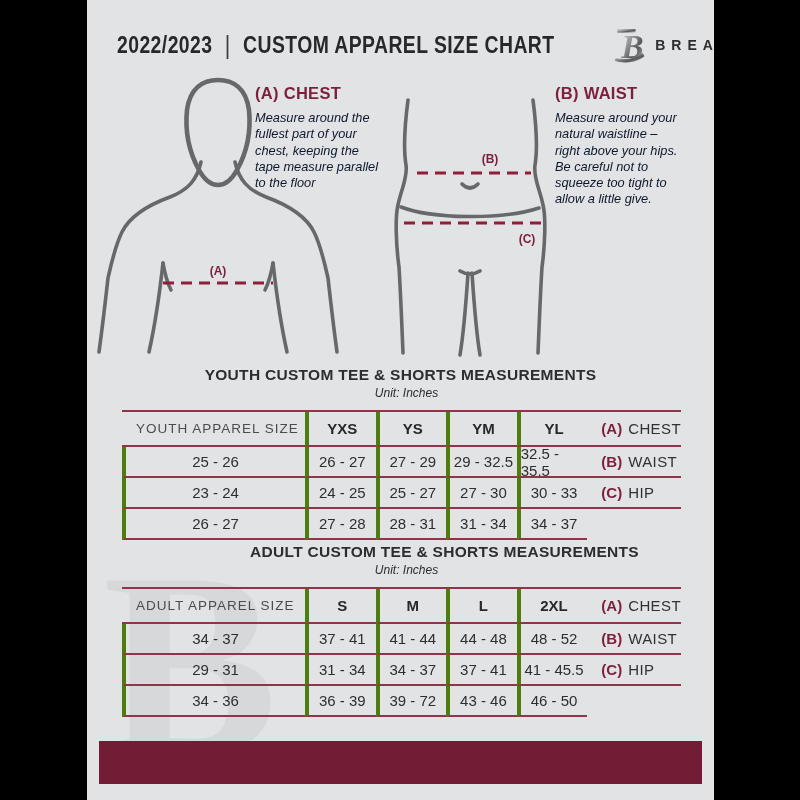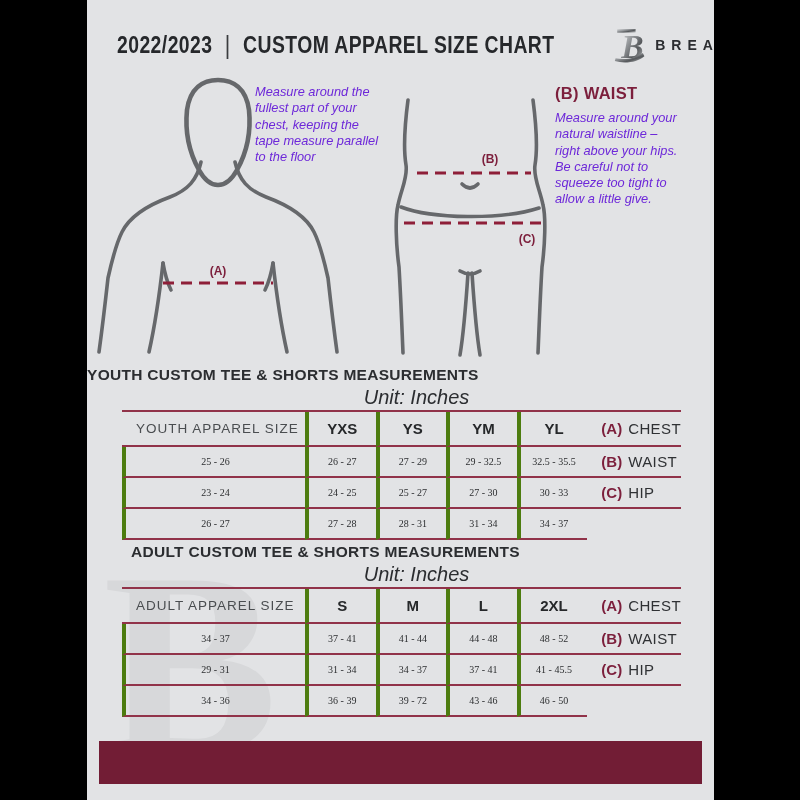--- a/index.html
+++ b/index.html
@@ -27,49 +27,49 @@
   .body-stroke{stroke:#66686b;stroke-width:3.6;stroke-linecap:round;}
   .head-stroke{stroke:#66686b;stroke-width:4.6;stroke-linecap:round;}
   .dash{stroke:#8e1f38;stroke-width:3;stroke-dasharray:11 7;stroke-linecap:butt;}
   .fig text{font-family:"Liberation Sans",sans-serif;font-size:12px;font-weight:700;fill:#7c1f3c;}
   
   .instr{position:absolute;z-index:1;}
   .instr h3{
     margin:0 0 7px 0;font-size:16.5px;font-weight:700;color:#7c1f3c;letter-spacing:.3px;
   }
   .instr p{
-    margin:0;font-size:12.8px;line-height:16.3px;font-style:italic;color:#6d28d9;
+    margin:0;font-size:12.8px;line-height:16.3px;font-style:italic;color:#0f172a;
     white-space:pre-line;
   }
   
   .sec-title{
-    position:absolute;left:0;width:100%;z-index:1;
+    position:absolute;left:0;width:100%;text-align:center;z-index:1;
     font-size:15.5px;font-weight:700;color:#2b2d30;letter-spacing:.3px;
   }
   .sec-unit{
-    position:absolute;left:16px;width:100%;text-align:center;z-index:1;
-    font-size:20px;font-style:italic;color:#2b2d30;
+    position:absolute;left:6px;width:100%;text-align:center;z-index:1;
+    font-size:12px;font-style:italic;color:#2b2d30;
   }
   .size-table{
     position:absolute;left:35px;width:559px;z-index:1;
     display:grid;grid-template-columns:183px repeat(5,1fr);
     grid-template-rows:35px 31px 31px 31px;
     border-top:2px solid #913349;
   }
   .cell{
     border-bottom:2px solid #913349;display:flex;align-items:center;justify-content:center;
     background:transparent;box-sizing:border-box;
   }
   .cell.vline{border-left:4px solid #4d7c0f;}
   .cell.first{justify-content:flex-start;padding-left:14px;text-align:right;}
   .col-head{font-size:13.5px;color:#4a4d50;letter-spacing:1px;}
   .size-head{font-size:15px;font-weight:700;color:#26282a;}
   .row-label{font-size:15px;color:#2f3134;letter-spacing:.4px;}
   .row-label .pfx{font-weight:700;color:#7c1f3c;margin-right:6px;letter-spacing:0;}
-  .val{font-size:10px;color:#2c2e30;font-family:Liberation Serif, serif;}
+  .val{font-size:15px;color:#2c2e30;}
   
   .watermark{
     position:absolute;left:16px;top:533px;z-index:0;
     font-family:"Liberation Serif",serif;font-weight:700;font-size:262px;line-height:1;
     color:#d7d8da;user-select:none;
   }
   .footer-bar{
     position:absolute;left:12px;top:741px;width:603px;height:43px;
     background:#721d35;z-index:2;
   }
@@ -123,20 +123,21 @@
     <path class="body-stroke" d="M75,89 Q83,97 91,89"></path>
     <path class="body-stroke" d="M14,112 C45,124 115,125 152,113"></path>
     <line class="dash" x1="17" y1="128" x2="158" y2="128"></line>
     <text x="140" y="148" text-anchor="middle">(C)</text>
     <path class="body-stroke" d="M73,176 Q83,182 93,176"></path>
     <path class="body-stroke" d="M81,178 C79,208 77,236 73,260"></path>
     <path class="body-stroke" d="M85,178 C87,208 89,236 93,260"></path>
   </svg>
 
   <div class="instr" style="left:168px;top:84px;width:172px;">
+    <h3>(A) CHEST</h3>
     <p>Measure around the
 fullest part of your
 chest, keeping the
 tape measure parallel
 to the floor</p>
   </div>
   <div class="instr" style="left:468px;top:84px;width:162px;">
     <h3>(B) WAIST</h3>
     <p>Measure around your
 natural waistline –

